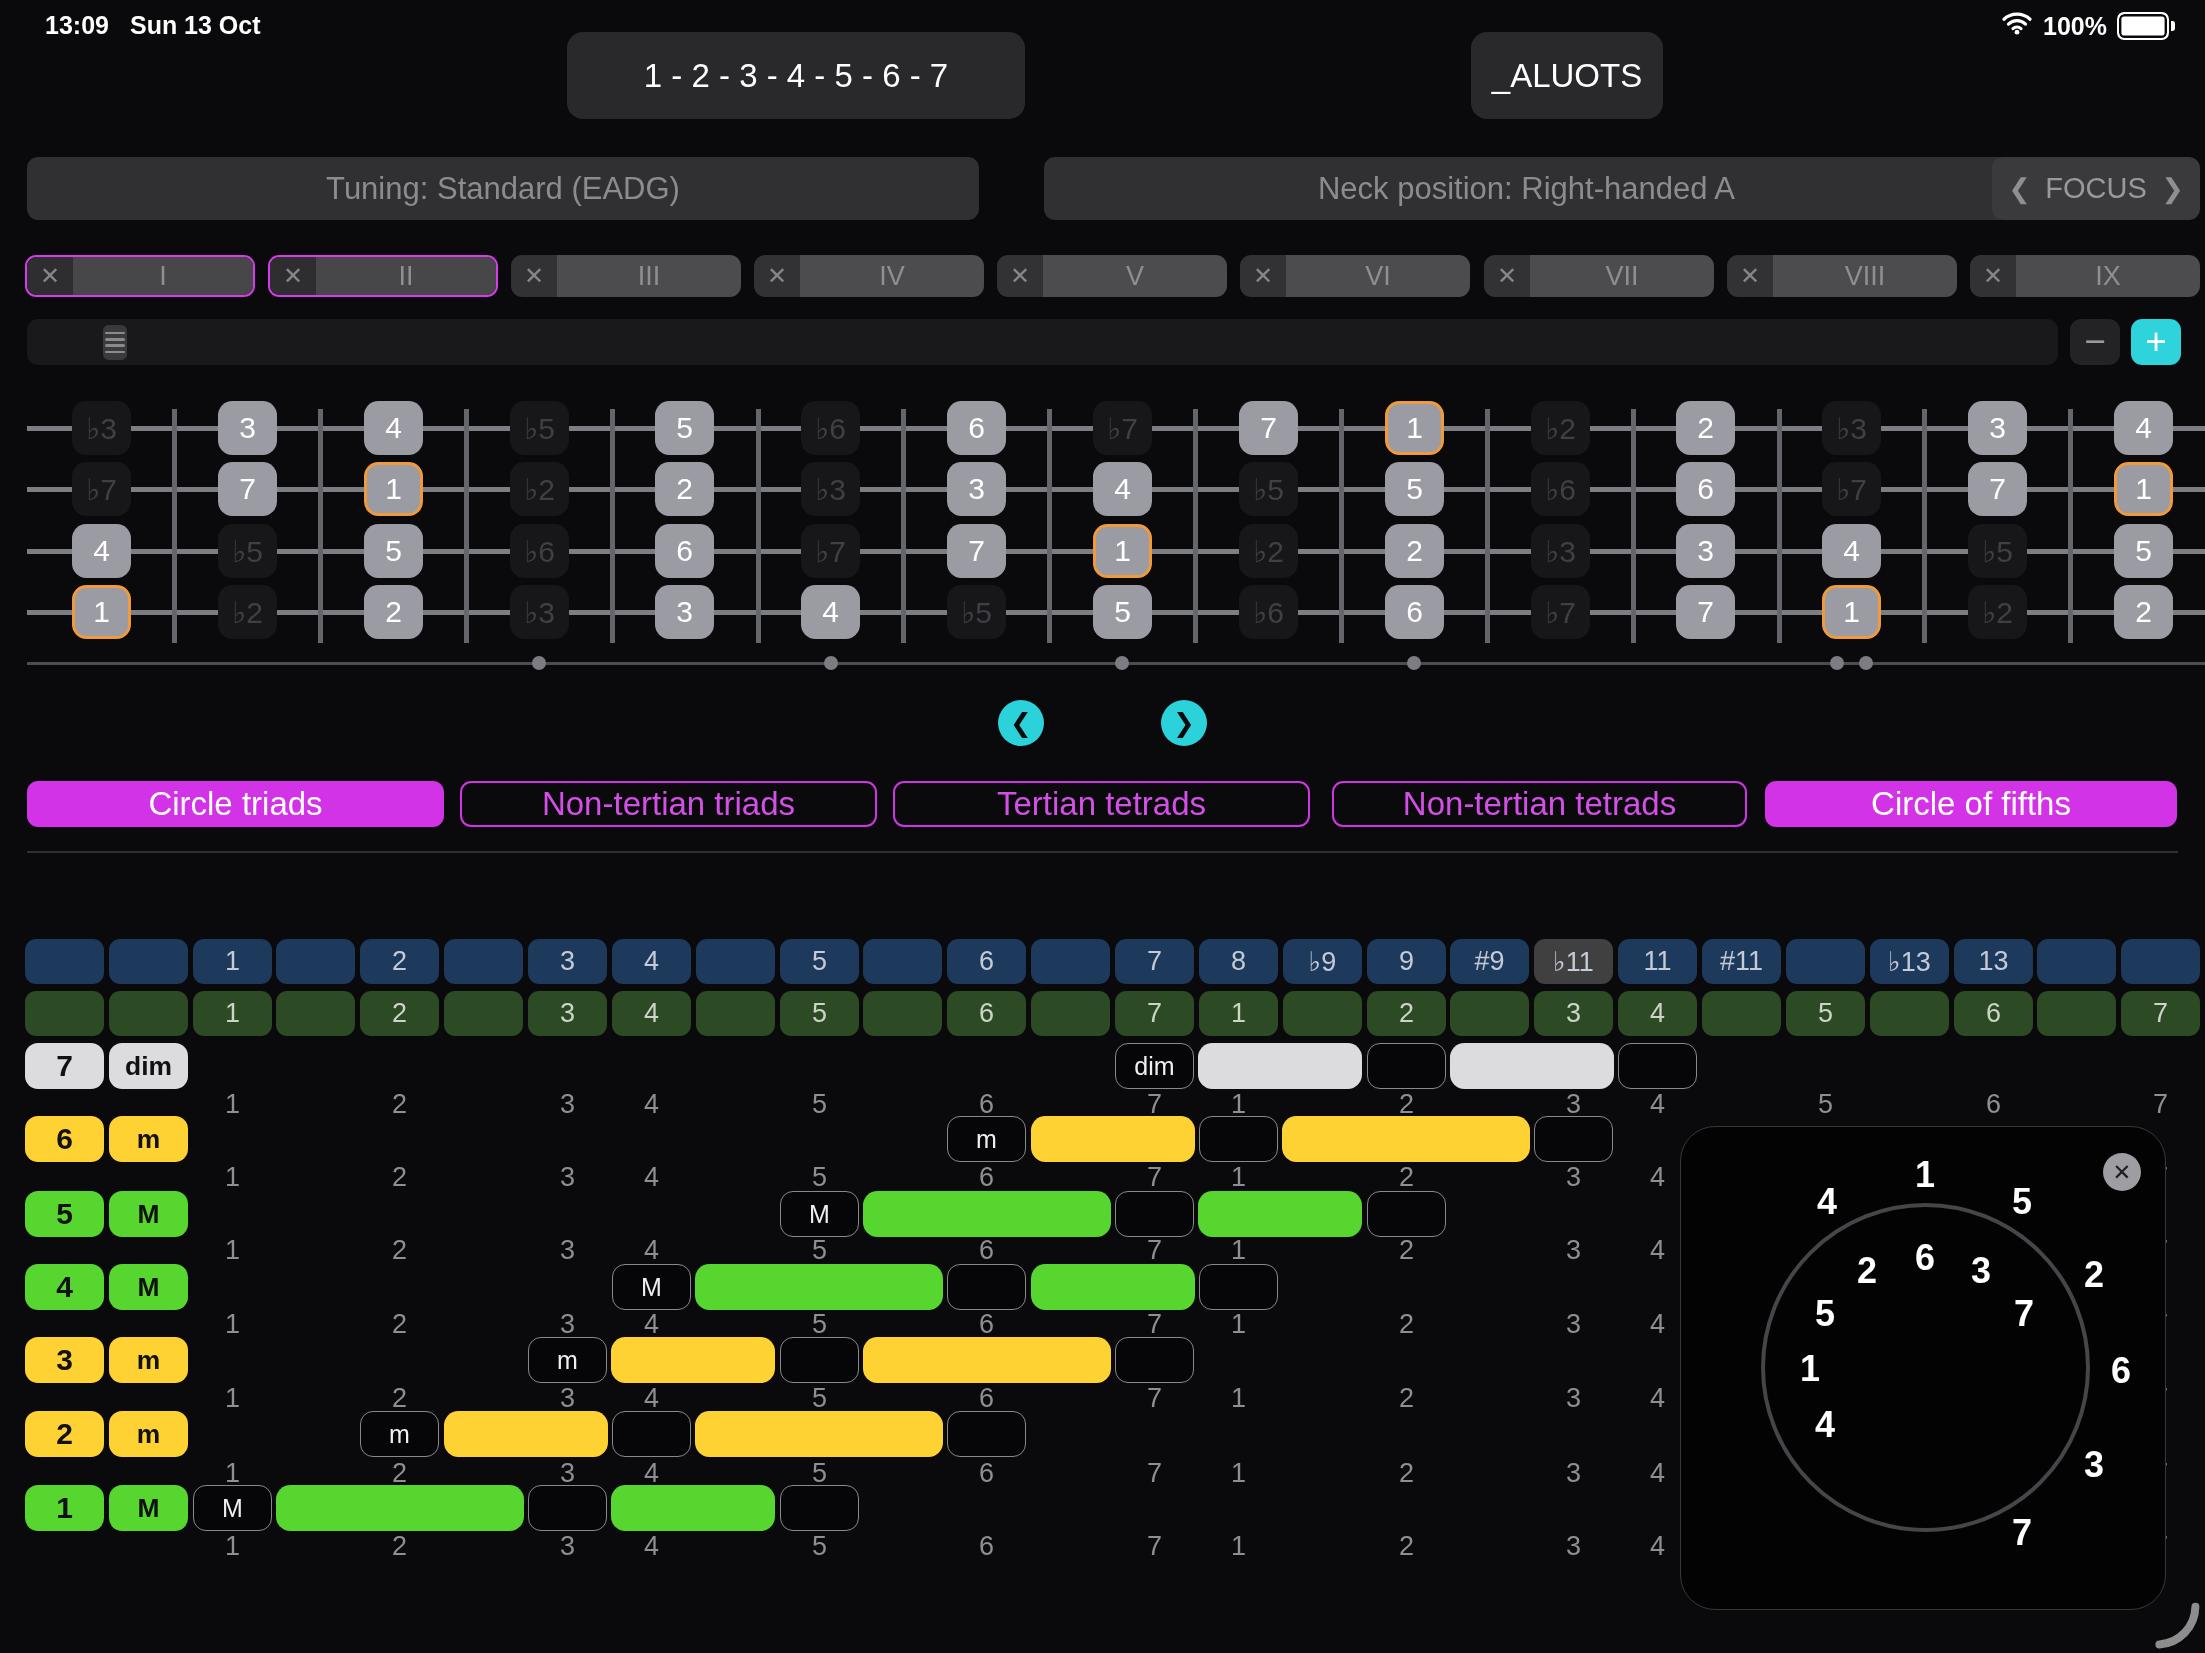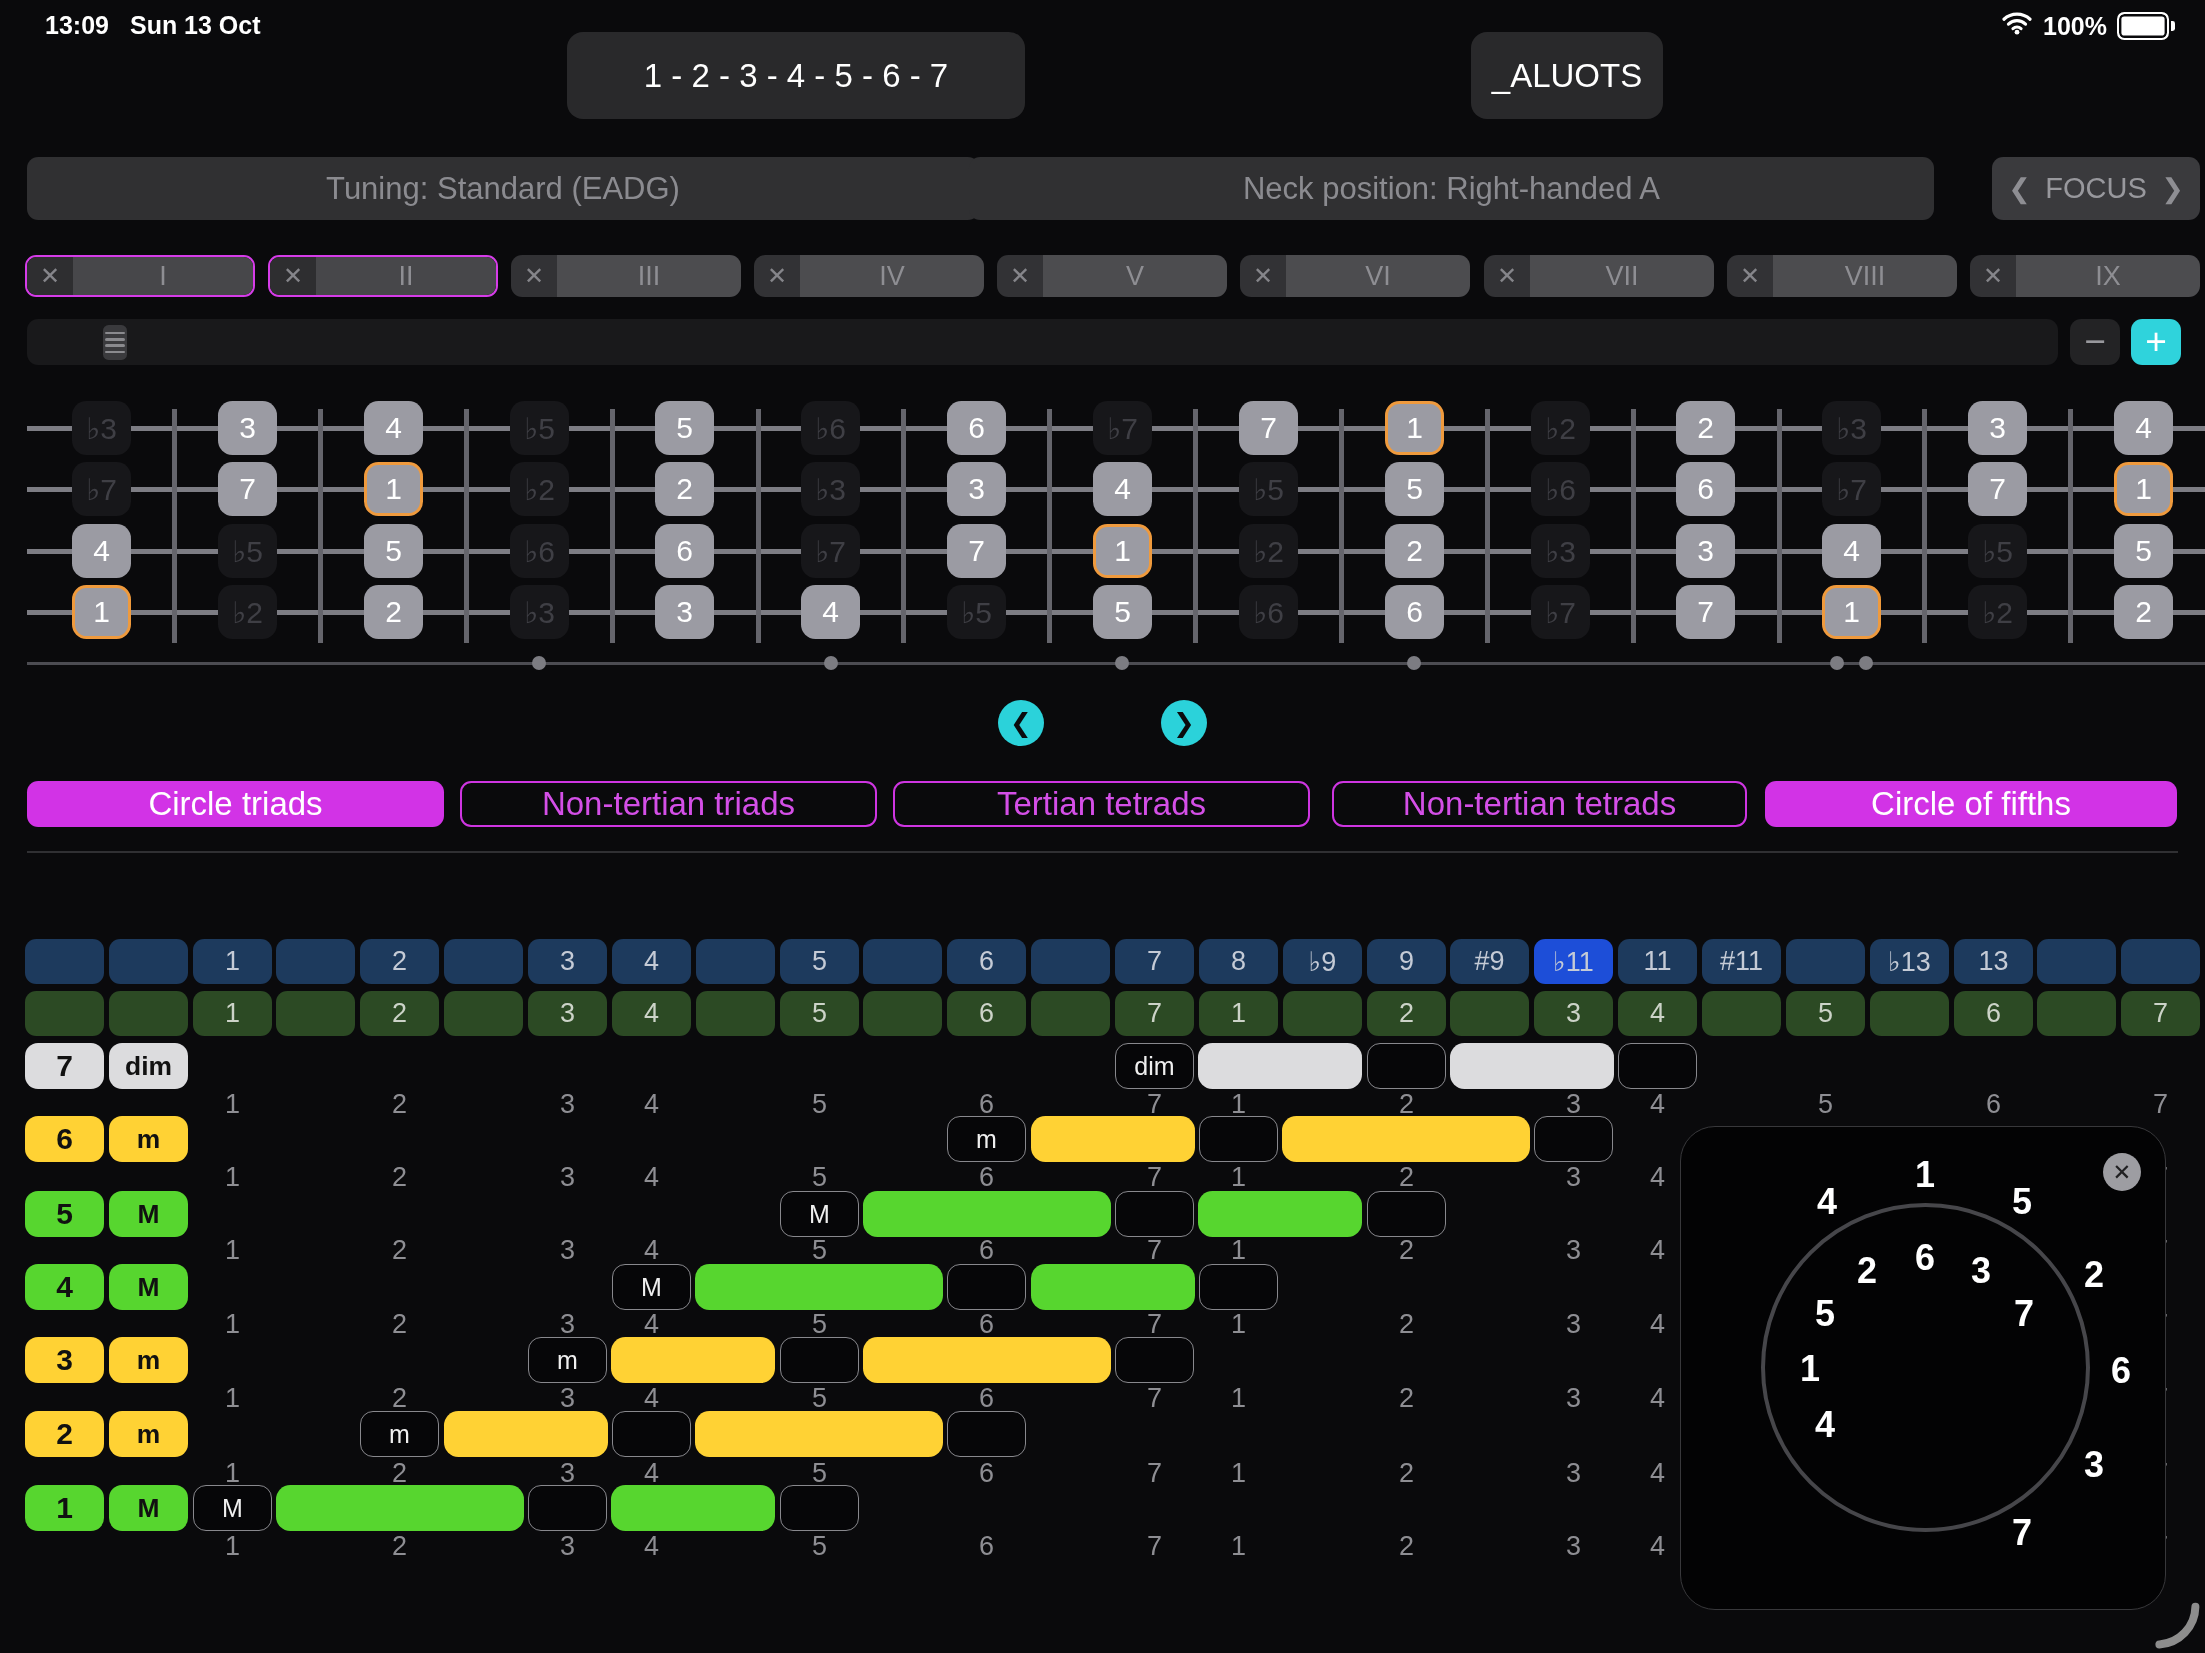--- a/index.html
+++ b/index.html
@@ -15,21 +15,21 @@
   .battery-nub{width:4px;height:9.6px;background:#fff;border-radius:0 2.4px 2.4px 0;margin-left:-7.2px;}
 
   
   .topbtn{background:#29292b;border-radius:16px;font-size:33px;color:#fff;}
   .btn-degrees{left:567px;top:32px;width:458px;height:87px;}
   .btn-mode{left:1035px;top:30px;width:422px;height:88px;background:#151517;border:3.2px solid #d63ce9;box-sizing:border-box;}
   .btn-app{left:1471px;top:32px;width:192px;height:87px;}
 
   .cfgbtn{background:#303032;border-radius:11.2px;font-size:31px;color:#8b8b90;}
   .btn-tuning{left:27px;top:157px;width:952px;height:63px;}
-  .btn-neck{left:969px;top:157px;width:965px;height:63px;}
+  .btn-neck{left:1044px;top:157px;width:965px;height:63px;}
   .btn-focus{left:1992px;top:157px;width:208px;height:63px;background:#3a3a3d;color:#98989d;gap:14.4px;font-size:29px;}
   .chev{font-size:27px;color:#8e8e93;}
 
   
   .tab{top:255px;width:230px;height:42px;border-radius:11.2px;overflow:hidden;display:flex;box-sizing:border-box;}
   .tab.selected{border:2.4px solid #d63ce9;}
   .tab-x{width:46px;background:#323235;color:#85858a;font-size:24px;display:flex;align-items:center;justify-content:center;flex:none;}
   .tab-label{flex:1;background:#4c4c4f;color:#8e8e93;font-size:27px;display:flex;align-items:center;justify-content:center;}
   .tab.selected .tab-x{background:#2e2e30;}
   .tab.selected .tab-label{background:#47474a;}
@@ -274,21 +274,21 @@
       <div class="abs ctr cell" style="left: 696px; top: 939px; background: rgb(29, 58, 93); color: rgb(197, 203, 214);"></div>
       <div class="abs ctr cell" style="left: 780px; top: 939px; background: rgb(29, 58, 93); color: rgb(197, 203, 214);">5</div>
       <div class="abs ctr cell" style="left: 863px; top: 939px; background: rgb(29, 58, 93); color: rgb(197, 203, 214);"></div>
       <div class="abs ctr cell" style="left: 947px; top: 939px; background: rgb(29, 58, 93); color: rgb(197, 203, 214);">6</div>
       <div class="abs ctr cell" style="left: 1031px; top: 939px; background: rgb(29, 58, 93); color: rgb(197, 203, 214);"></div>
       <div class="abs ctr cell" style="left: 1115px; top: 939px; background: rgb(29, 58, 93); color: rgb(197, 203, 214);">7</div>
       <div class="abs ctr cell" style="left: 1199px; top: 939px; background: rgb(29, 58, 93); color: rgb(197, 203, 214);">8</div>
       <div class="abs ctr cell" style="left: 1283px; top: 939px; background: rgb(29, 58, 93); color: rgb(197, 203, 214);">♭9</div>
       <div class="abs ctr cell" style="left: 1367px; top: 939px; background: rgb(29, 58, 93); color: rgb(197, 203, 214);">9</div>
       <div class="abs ctr cell" style="left: 1450px; top: 939px; background: rgb(29, 58, 93); color: rgb(197, 203, 214);">#9</div>
-      <div class="abs ctr cell" style="left: 1534px; top: 939px; background: #1d4ed8; color: rgb(197, 203, 214);">♭11</div>
+      <div class="abs ctr cell" style="left: 1534px; top: 939px; background: #404040; color: rgb(197, 203, 214);">♭11</div>
       <div class="abs ctr cell" style="left: 1618px; top: 939px; background: rgb(29, 58, 93); color: rgb(197, 203, 214);">11</div>
       <div class="abs ctr cell" style="left: 1702px; top: 939px; background: rgb(29, 58, 93); color: rgb(197, 203, 214);">#11</div>
       <div class="abs ctr cell" style="left: 1786px; top: 939px; background: rgb(29, 58, 93); color: rgb(197, 203, 214);"></div>
       <div class="abs ctr cell" style="left: 1870px; top: 939px; background: rgb(29, 58, 93); color: rgb(197, 203, 214);">♭13</div>
       <div class="abs ctr cell" style="left: 1954px; top: 939px; background: rgb(29, 58, 93); color: rgb(197, 203, 214);">13</div>
       <div class="abs ctr cell" style="left: 2037px; top: 939px; background: rgb(29, 58, 93); color: rgb(197, 203, 214);"></div>
       <div class="abs ctr cell" style="left: 2121px; top: 939px; background: rgb(29, 58, 93); color: rgb(197, 203, 214);"></div>
       <div class="abs ctr cell" style="left: 25px; top: 991px; background: rgb(44, 74, 36); color: rgb(204, 211, 200);"></div>
       <div class="abs ctr cell" style="left: 109px; top: 991px; background: rgb(44, 74, 36); color: rgb(204, 211, 200);"></div>
       <div class="abs ctr cell" style="left: 193px; top: 991px; background: rgb(44, 74, 36); color: rgb(204, 211, 200);">1</div>

